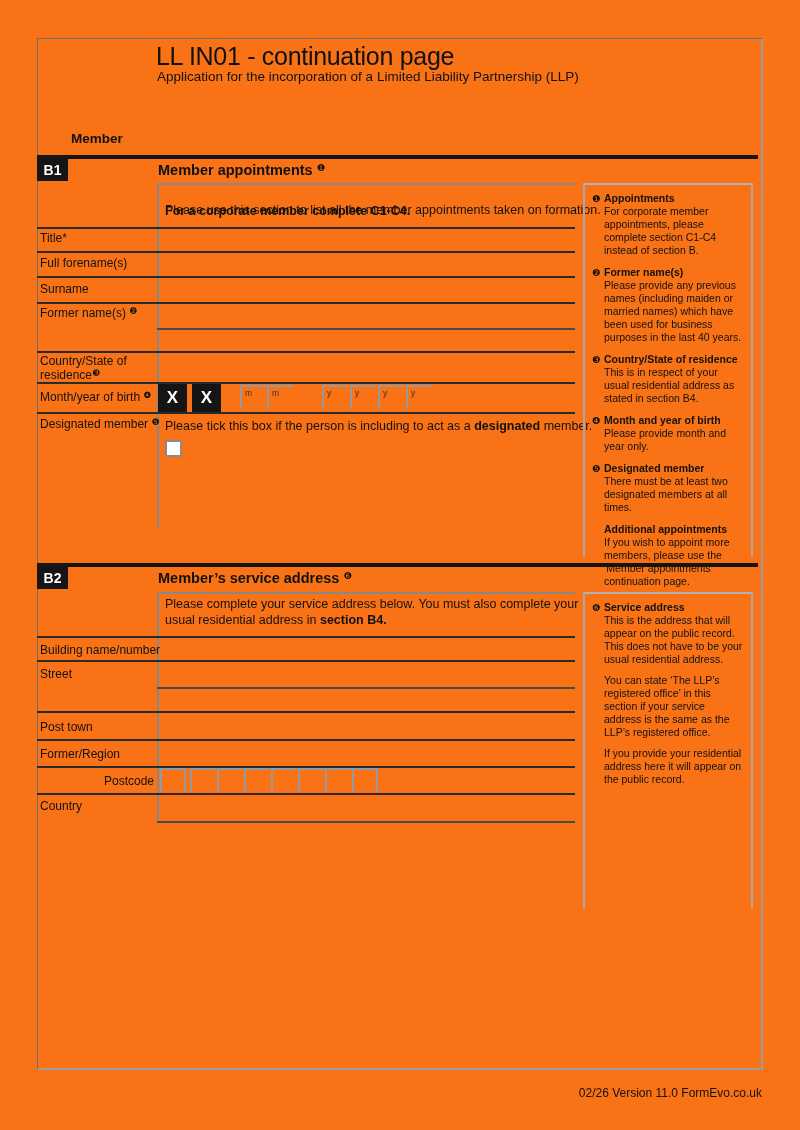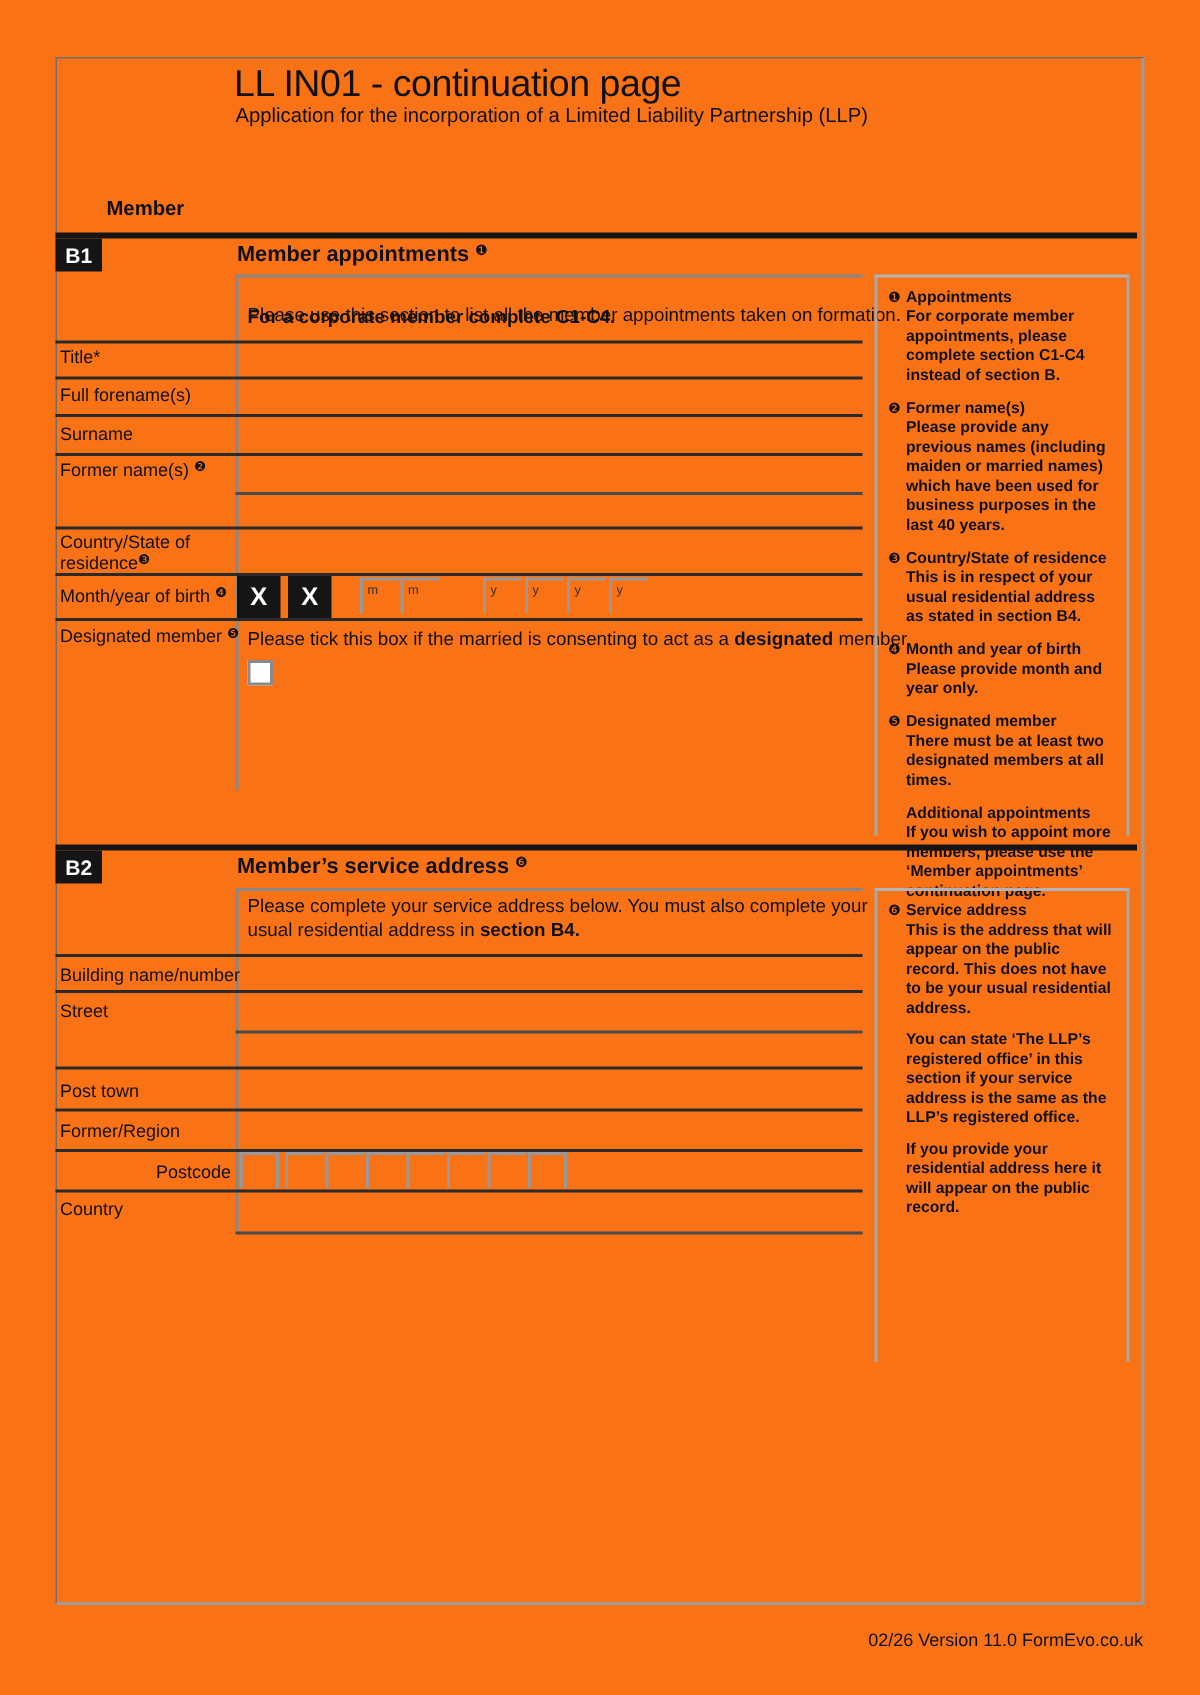--- a/index.html
+++ b/index.html
@@ -31,21 +31,21 @@
   .datebox{width:26px;height:24px;border-left:2px solid #999;border-top:2px solid #999;
            font-size:8.5px;color:#333;padding:1px 0 0 3px;box-sizing:border-box;}
   .checkbox{width:13px;height:13px;border:2px solid #8a8a8a;background:#fff;}
   .pcbox{width:26px;height:24px;border-left:2px solid #999;border-top:2px solid #999;box-sizing:border-box;}
   .pcbox.cap{border-right:2px solid #999;}
   .sidebar{width:170px;border-top:2px solid #b3b3b3;border-left:2px solid #a8a8a8;
            border-right:2px solid #a8a8a8;left:583px;box-sizing:border-box;padding:7px 8px 0 7px;}
   .note{position:relative;padding-left:12px;margin-bottom:9px;font-size:10.5px;line-height:13px;}
   .note .nmark{position:absolute;left:0;top:0;font-size:9.5px;}
   .note h4{margin:0;font-size:10.5px;line-height:13px;font-weight:bold;}
-  .note p{margin:0 0 8px 0;font-weight:bold;}
+  .note p{margin:0 0 8px 0;}
   .note p:last-child{margin-bottom:0;}
   .input-area{background:transparent;}
   .footer{right:38px;top:1086px;font-size:12px;white-space:nowrap;}
 </style>
 </head>
 <body>
 
 <div class="sheet">
 
   <div class="abs page-border"></div>
@@ -90,21 +90,21 @@
 
   <div class="abs xbox" style="left:158px;top:384px;">X</div>
   <div class="abs xbox" style="left:192px;top:384px;">X</div>
   <div class="abs datebox" style="left:240px;top:385px;">m</div>
   <div class="abs datebox" style="left:267px;top:385px;">m</div>
   <div class="abs datebox" style="left:322px;top:385px;">y</div>
   <div class="abs datebox" style="left:350px;top:385px;">y</div>
   <div class="abs datebox" style="left:378px;top:385px;">y</div>
   <div class="abs datebox" style="left:406px;top:385px;">y</div>
 
-  <div class="abs instr" style="top:419px;"><span>Please tick this box if the married is consenting to act as a </span><span class="bold">designated</span><span> member.</span></div>
+  <div class="abs instr" style="top:419px;"><span>Please tick this box if the person is including to act as a </span><span class="bold">designated</span><span> member.</span></div>
   <div class="abs checkbox" style="left:165px;top:440px;"></div>
 
   <div class="abs sidebar" style="top:183px;height:374px;">
     <div class="note">
       <span class="nmark">❶</span>
       <h4>Appointments</h4>
       <p>For corporate member appointments, please complete section C1-C4 instead of section B.</p>
     </div>
     <div class="note">
       <span class="nmark">❷</span>

